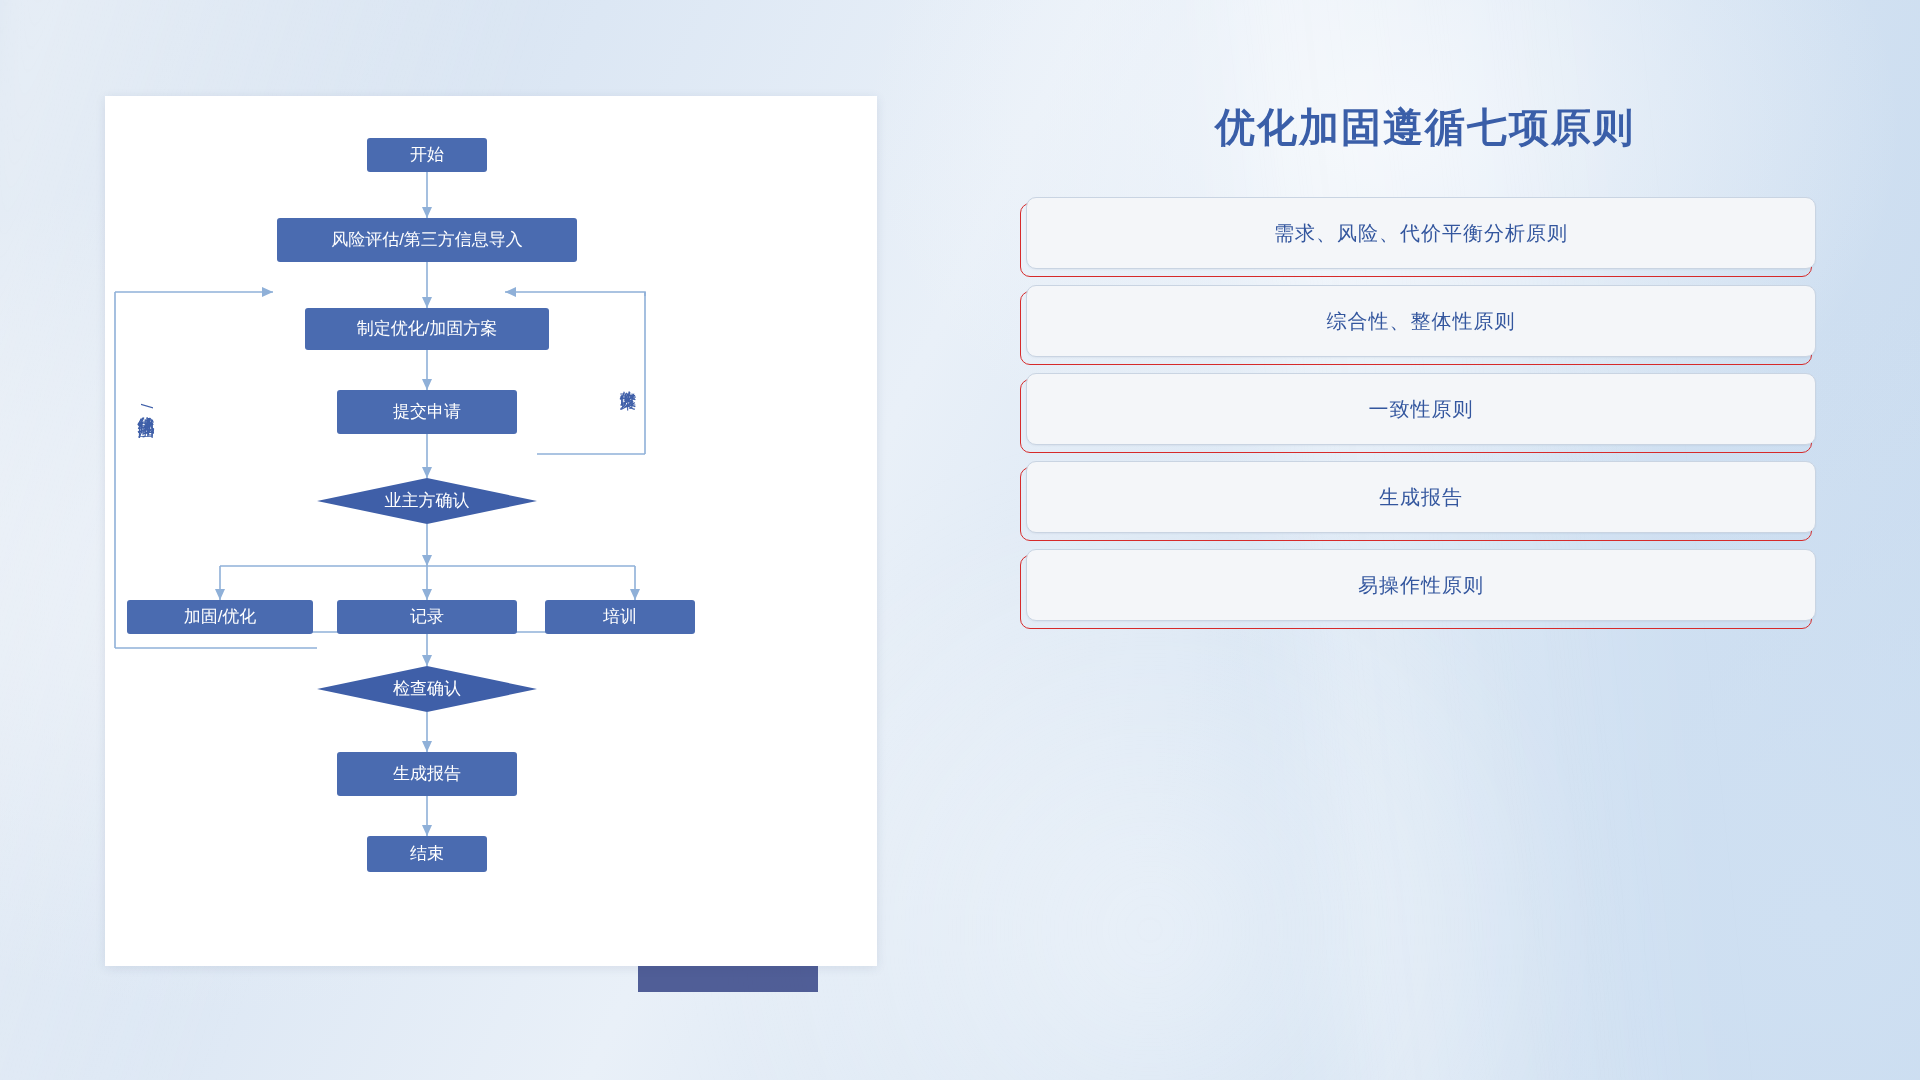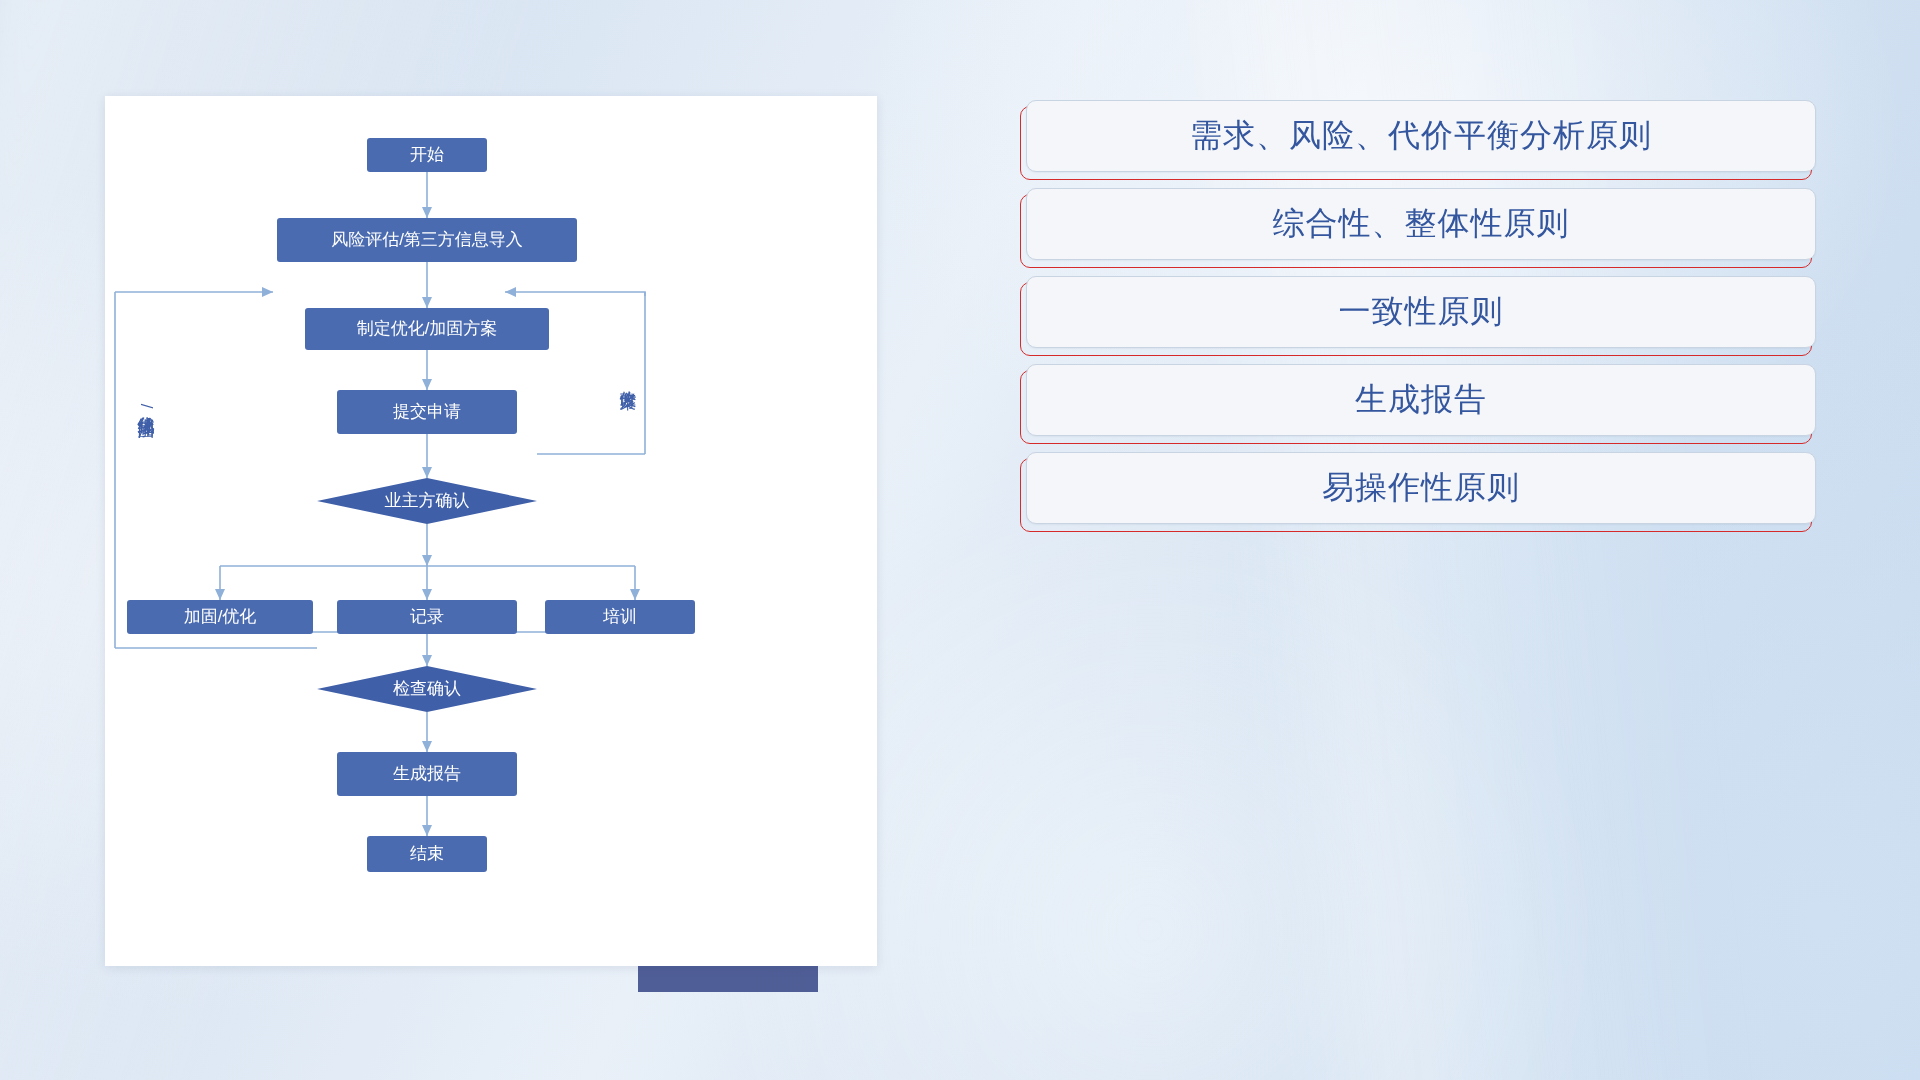--- a/index.html
+++ b/index.html
@@ -104,21 +104,21 @@
     width: 788px; height: 70px;
     background: #f4f6f9;
     border: 1px solid #c9d4e2;
     border-radius: 10px;
     display: flex;
     align-items: center;
     justify-content: center;
     box-shadow: 0 1px 2px rgba(40,60,100,0.06);
   }
   .principle-label {
-    font-size: 32px;
+    font-size: 20px;
     color: #33569e;
     letter-spacing: 1px;
     font-family: Liberation Serif, serif;
   }
 </style>
 </head>
 <body>
 
 <div class="bg-streak streak-1"></div>
 <div class="bg-streak streak-2"></div>
@@ -213,20 +213,21 @@
     </g>
 
     <g>
       <text class="side-label" x="40" y="310" writing-mode="tb">继续优化/加固</text>
       <text class="side-label" x="522" y="282" writing-mode="tb">方案修改</text>
     </g>
   </svg>
 </div>
 
 <div id="principles">
+  <h1 id="principles-title">优化加固遵循七项原则</h1>
 
   <div class="principle-row">
     <div class="principle-accent"></div>
     <div class="principle-box">
       <span class="principle-label">需求、风险、代价平衡分析原则</span>
     </div>
   </div>
 
   <div class="principle-row">
     <div class="principle-accent"></div>

